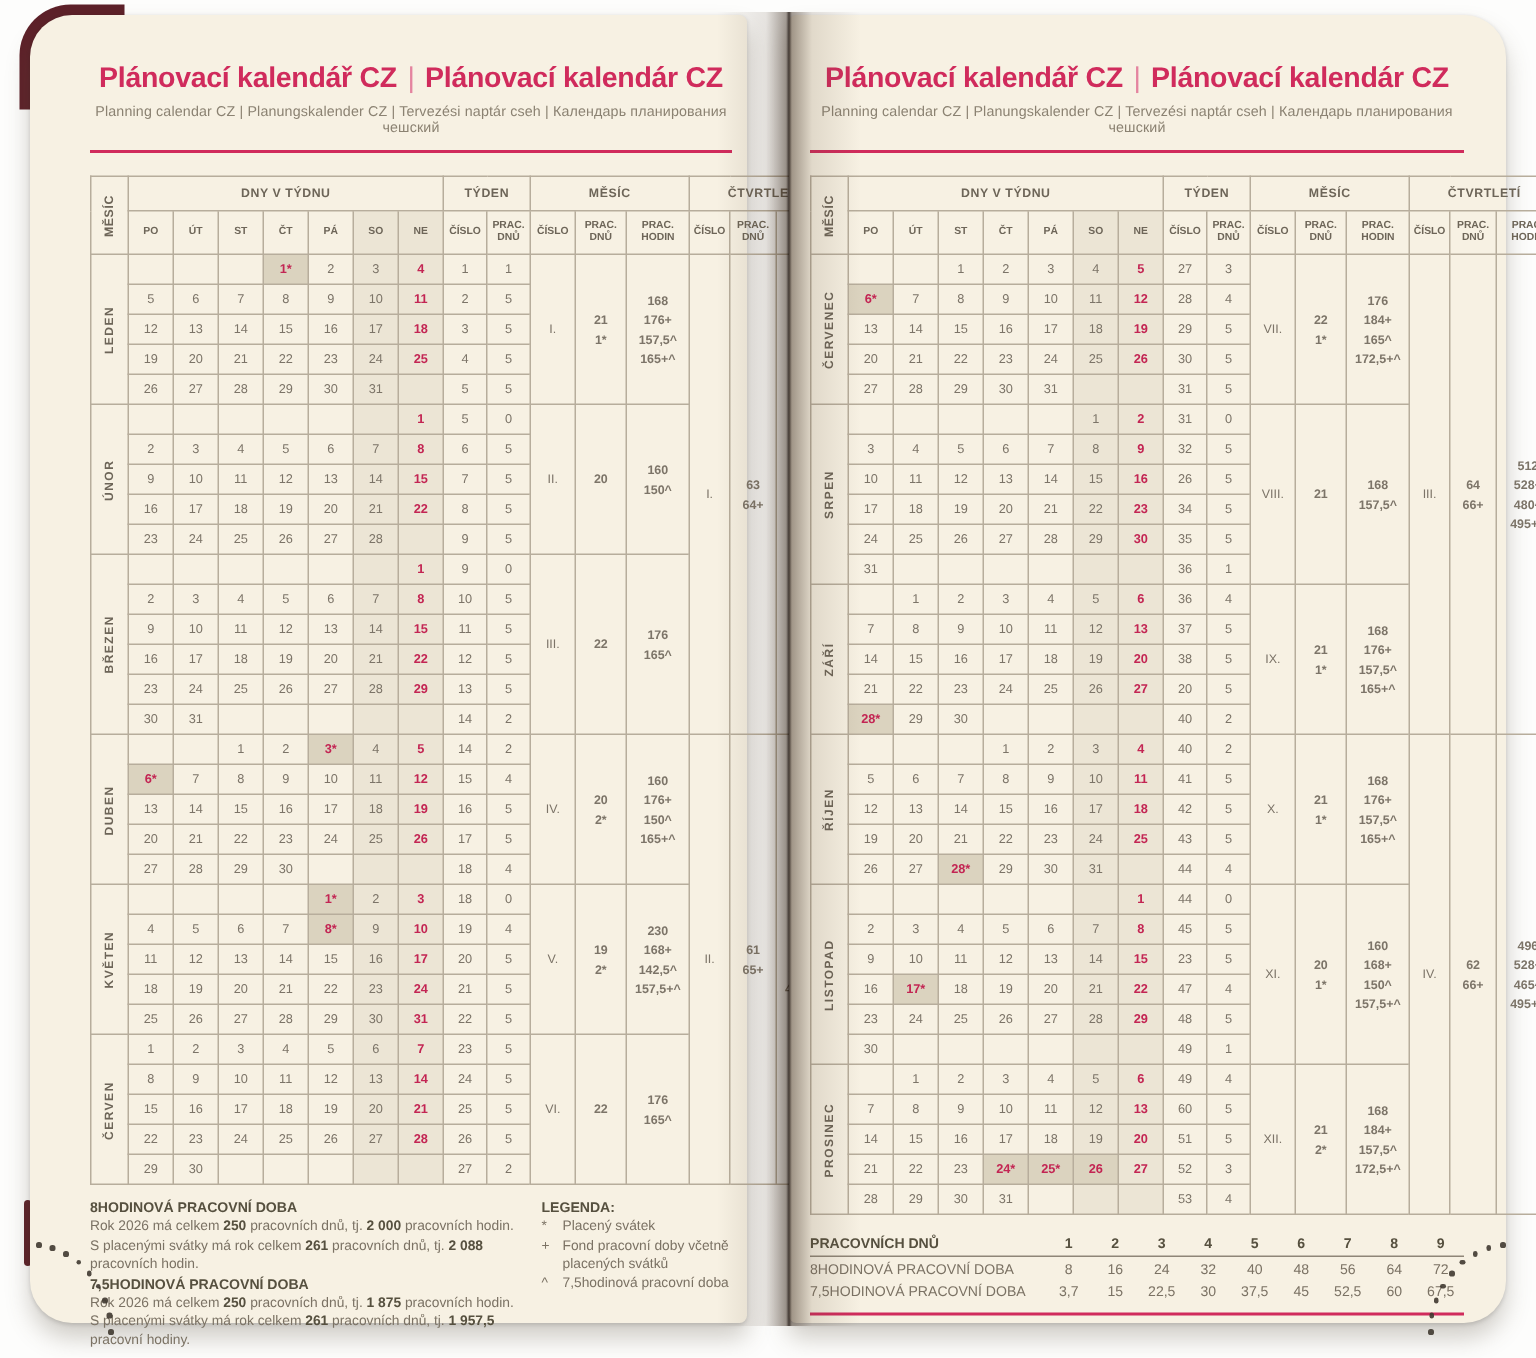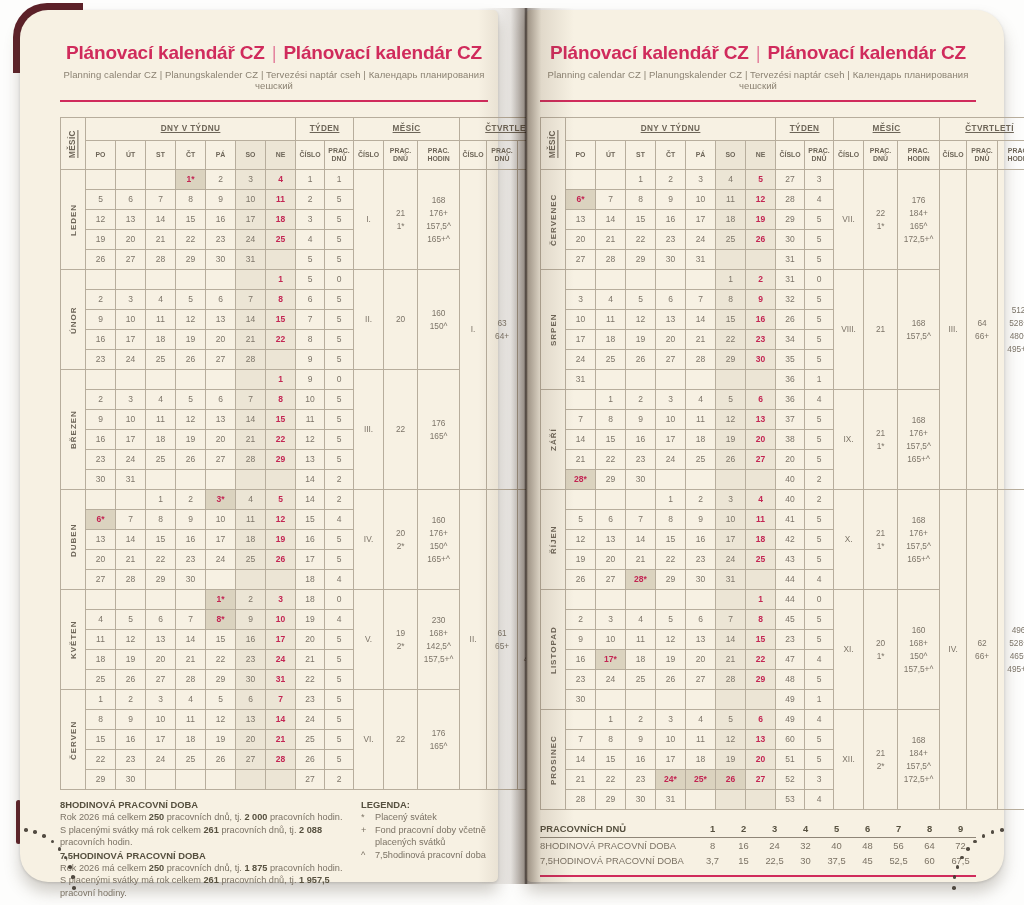--- a/index.html
+++ b/index.html
@@ -20,31 +20,31 @@
   .page.right .content{padding:32px 28px 0 14px;}
   h1.title{margin:0;text-align:center;font-size:19px;font-weight:700;color:#d02b5c;letter-spacing:-.2px;}
   h1.title .tdiv{color:#e4849f;padding:0 7px;font-weight:400;}
   .subtitle{margin-top:5px;text-align:center;font-size:9.5px;color:#8b8272;letter-spacing:.1px;}
   .rule{height:2px;background:#d02b5c;margin-top:9px;}
   .rule.bottom{margin-top:7px;}
   
   table.cal{border-collapse:collapse;width:100%;table-layout:fixed;margin-top:15px;}
   .cal th,.cal td{border:1px solid #b7ad9c;text-align:center;vertical-align:middle;padding:0;
     color:#7c7468;font-size:8.5px;line-height:1;overflow:hidden;}
-  .cal thead tr.grp th{height:22px;font-size:8.2px;font-weight:700;color:#6d6558;letter-spacing:.4px;text-decoration:underline;}
+  .cal thead tr.grp th{height:22px;font-size:8.2px;font-weight:700;color:#6d6558;letter-spacing:.4px;}
   .cal thead tr.sub th{height:26px;font-size:6.9px;font-weight:700;color:#6d6558;line-height:1.2;padding:1px;}
   .cal tbody td{height:19px;}
   .cal .v{writing-mode:vertical-rl;transform:rotate(180deg);font-size:8px;font-weight:700;
     letter-spacing:1px;color:#6d6558;}
   td.so,th.so{background:#ece5d5;}
   td.ne,th.ne{background:#ece5d5;}
   td.ne{color:#c32553;font-weight:700;}
   th.ne{color:#c32553;}
   td.hol{background:#dbd3bf;color:#c32553;font-weight:700;}
-  .cal td.sum{font-size:8.3px;}
+  .cal td.sum{font-size:8.3px;font-weight:bold;}
   .cal td.sum .ln{line-height:13px;}
   .cal td.numeral{font-size:8.3px;}
   
   .footer-left{display:flex;margin-top:8px;}
   .notes{flex:1 1 auto;font-size:9.2px;color:#7b7264;line-height:12.5px;}
   .notes .nh{font-weight:700;color:#56503f;font-size:9.4px;line-height:13px;}
   .notes b{color:#56503f;}
   .legend{width:150px;padding-left:14px;font-size:9.2px;color:#7b7264;line-height:12.5px;}
   .legend-title{font-weight:700;color:#56503f;font-size:9.4px;line-height:13px;}
   .legend-item{display:flex;}

